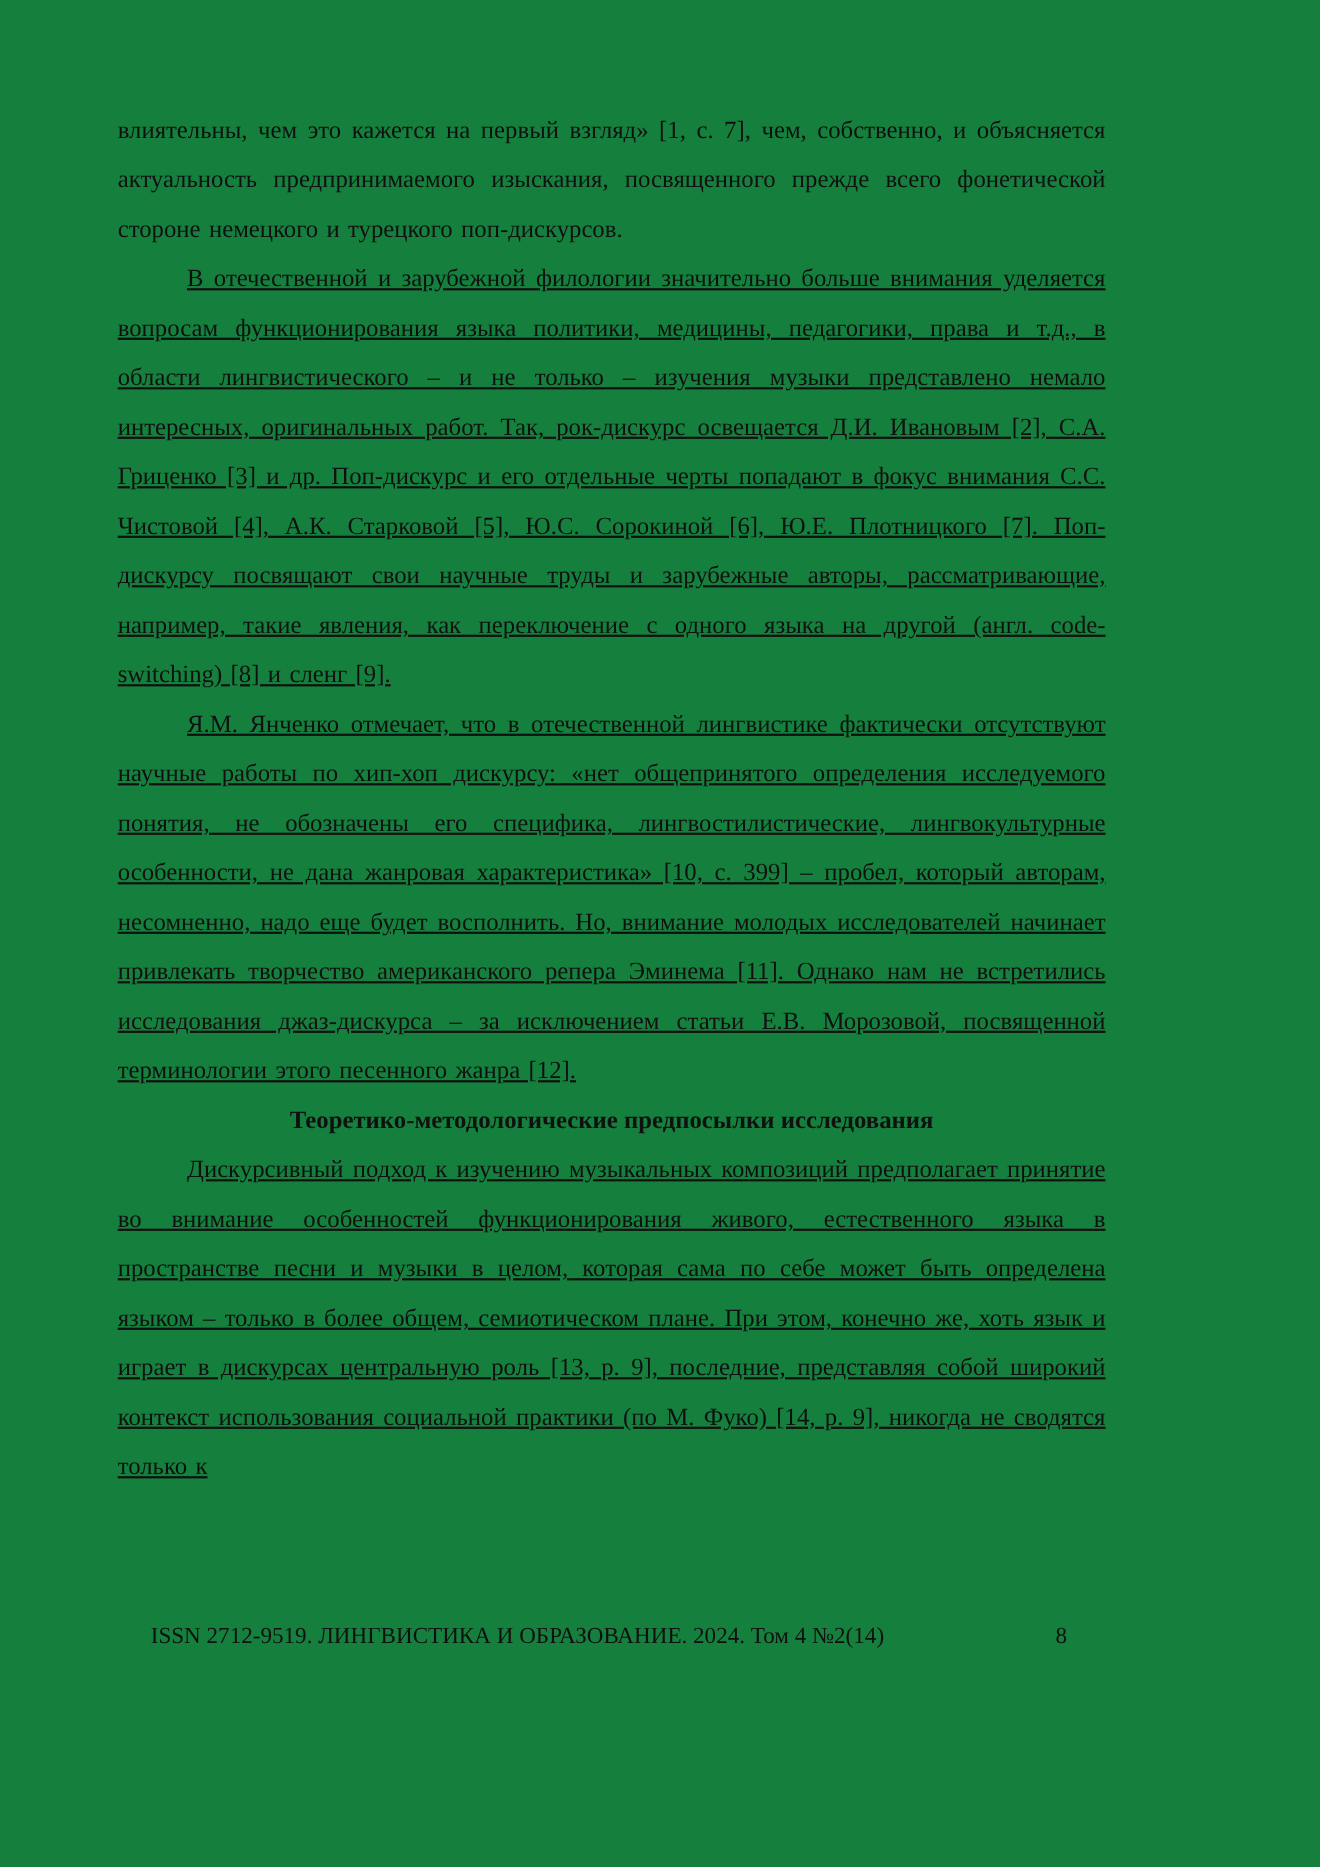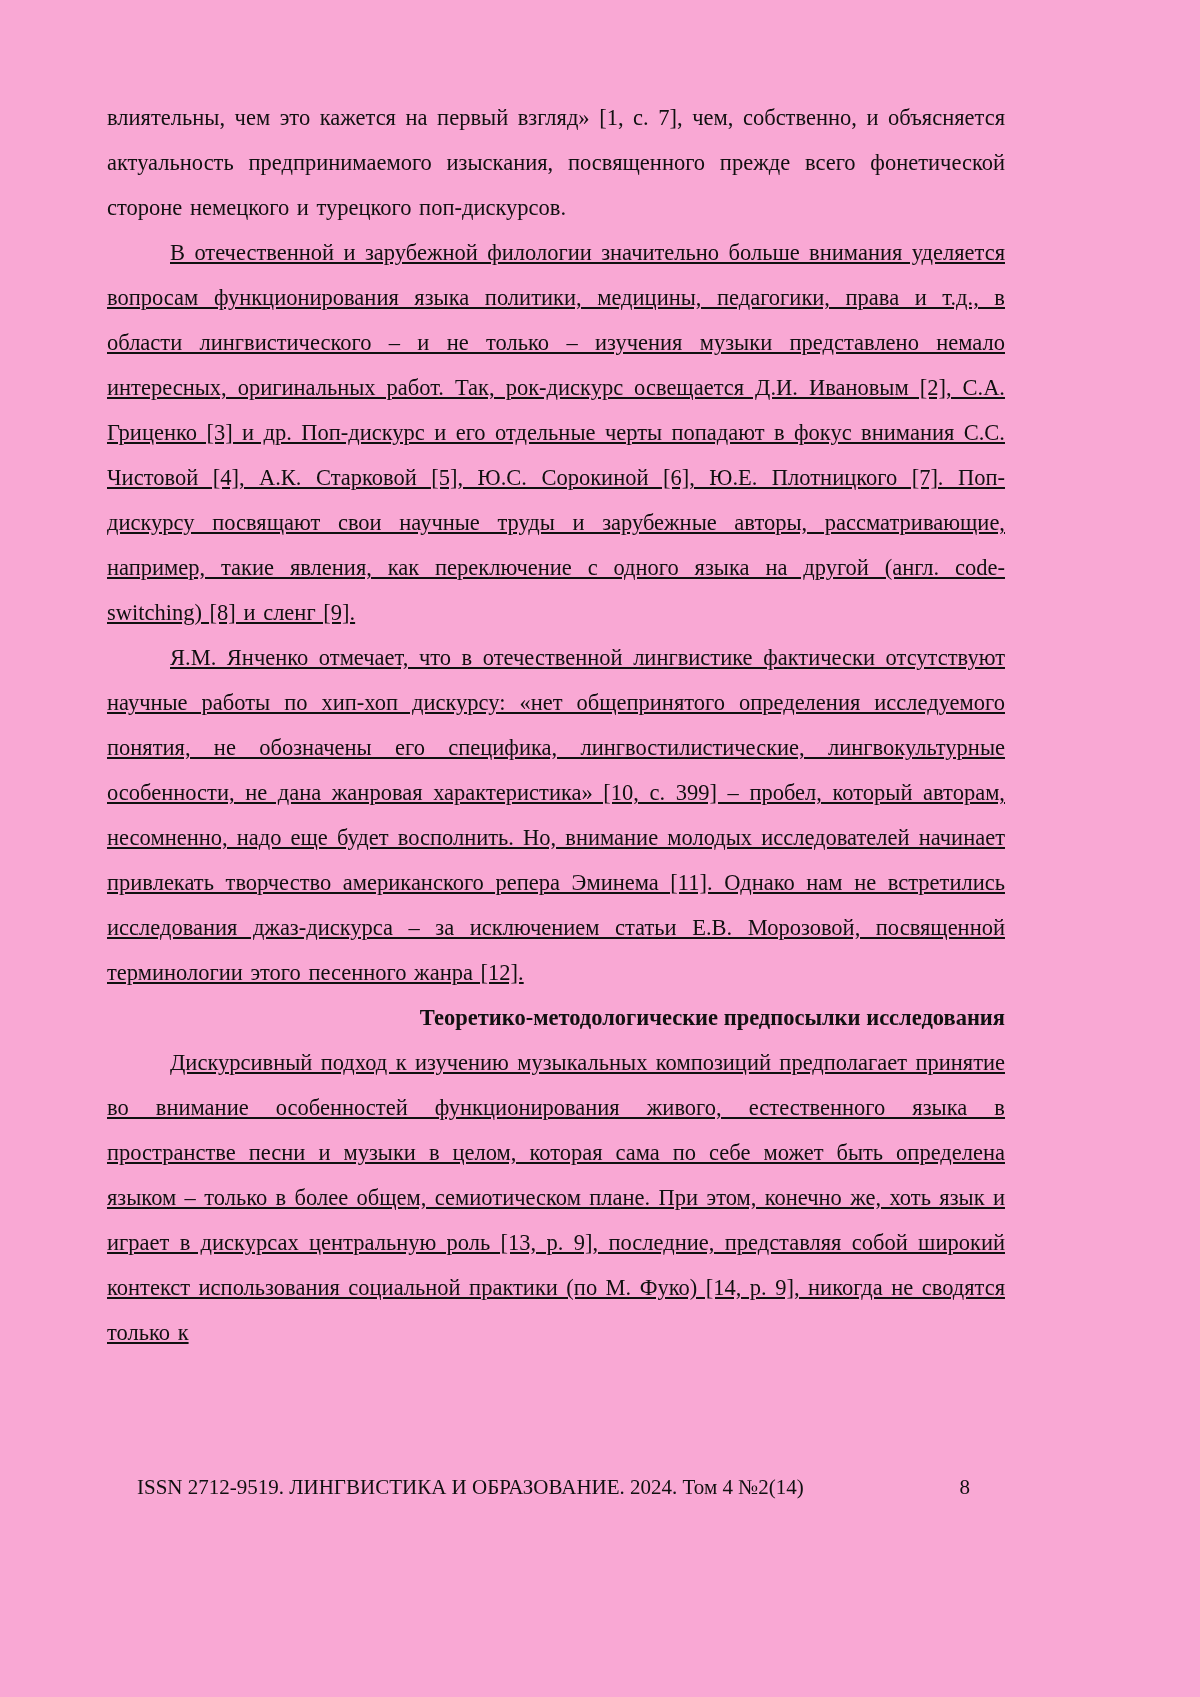--- a/index.html
+++ b/index.html
@@ -11,21 +11,21 @@
     width: 1200px;
     height: 1697px;
     position: relative;
     font-family: "Liberation Serif", "DejaVu Serif", serif;
     color: #101010;
     overflow: hidden;
   }
   .page {
     position: absolute;
     inset: 0;
-    background: #f9a8d4;
+    background: #15803d;
   }
   .content {
     position: absolute;
     top: 95px;
     left: 107px;
     width: 898px;
   }
   .para {
     margin: 0;
     font-size: 22.5px;
@@ -36,21 +36,21 @@
   }
   .para.indent {
     text-indent: 63px;
     text-decoration: underline;
   }
   .section-heading {
     margin: 0;
     font-size: 22.5px;
     line-height: 45px;
     font-weight: bold;
-    text-align: right;
+    text-align: center;
   }
   .footer {
     position: absolute;
     top: 1472px;
     left: 107px;
     width: 898px;
     display: flex;
     justify-content: space-between;
     align-items: baseline;
     font-size: 21px;

